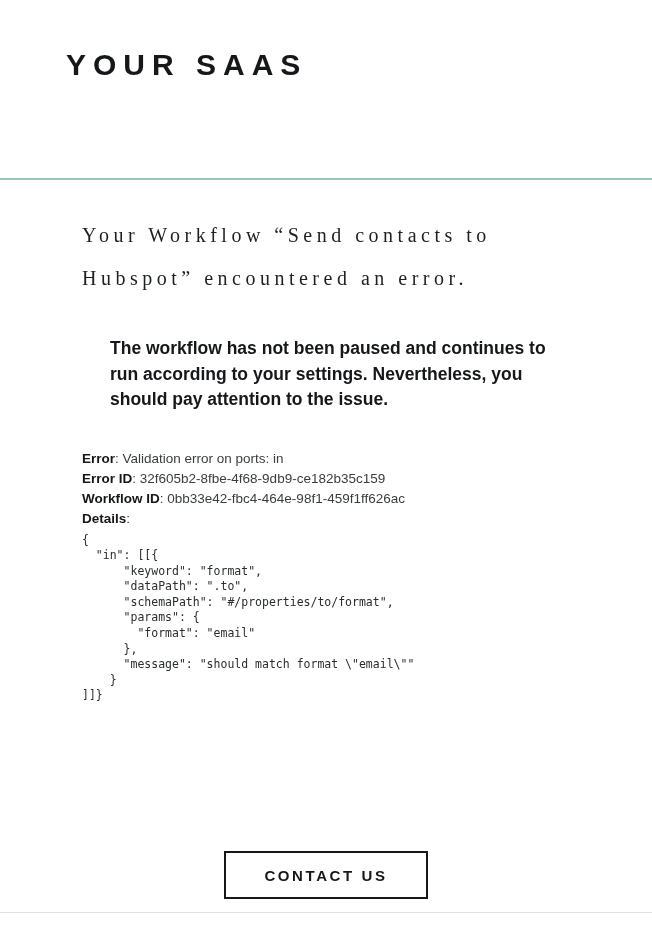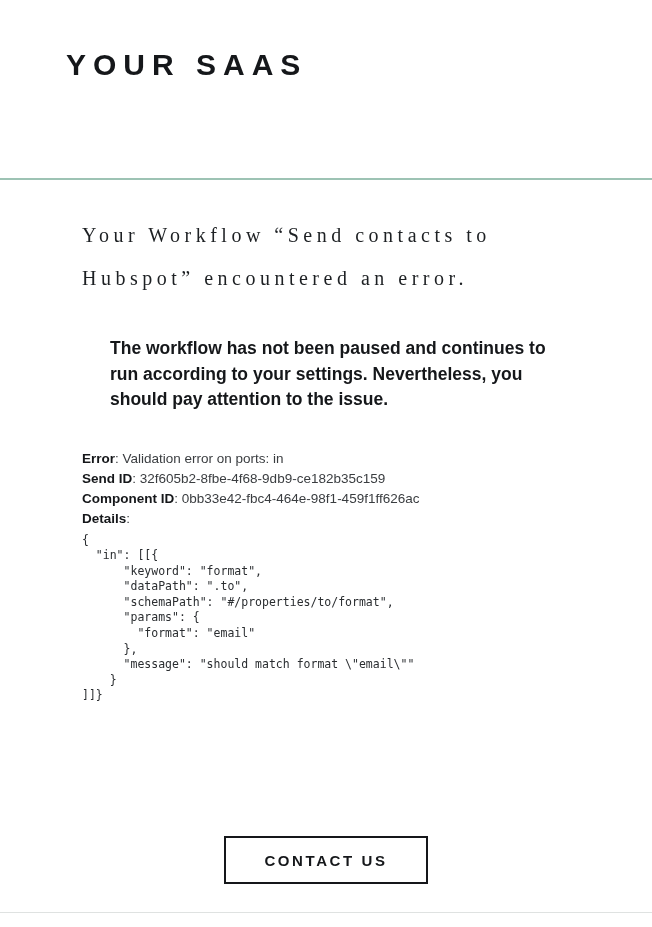--- a/index.html
+++ b/index.html
@@ -107,20 +107,21 @@
     border: 2px solid #15171a;
     padding: 14px 38px 13px 38px;
     font-family: "Liberation Sans", sans-serif;
     font-size: 15px;
     font-weight: 700;
     letter-spacing: 2.6px;
     color: #15171a;
     background: transparent;
     text-decoration: none;
     cursor: pointer;
+    margin-top: 15px;
   }
 
   .footer-rule {
     position: absolute;
     left: 0;
     right: 0;
     bottom: 14px;
     height: 1px;
     background: #dfe2e1;
   }
@@ -139,24 +140,24 @@
 
     <div class="headline">Your Workflow “Send contacts to Hubspot” encountered an error.</div>
 
     <div class="lead">The workflow has not been paused and continues to run according to your settings. Nevertheless, you should pay attention to the issue.</div>
 
     <div class="details">
       <div class="row">
         <span class="key">Error</span><span class="val">: Validation error on ports: in</span>
       </div>
       <div class="row">
-        <span class="key">Send ID</span><span class="val">: 32f605b2-8fbe-4f68-9db9-ce182b35c159</span>
+        <span class="key">Error ID</span><span class="val">: 32f605b2-8fbe-4f68-9db9-ce182b35c159</span>
       </div>
       <div class="row">
-        <span class="key">Component ID</span><span class="val">: 0bb33e42-fbc4-464e-98f1-459f1ff626ac</span>
+        <span class="key">Workflow ID</span><span class="val">: 0bb33e42-fbc4-464e-98f1-459f1ff626ac</span>
       </div>
       <div class="row">
         <span class="key">Details</span><span class="val">:</span>
       </div>
       <pre class="json">{
   "in": [[{
       "keyword": "format",
       "dataPath": ".to",
       "schemaPath": "#/properties/to/format",
       "params": {

